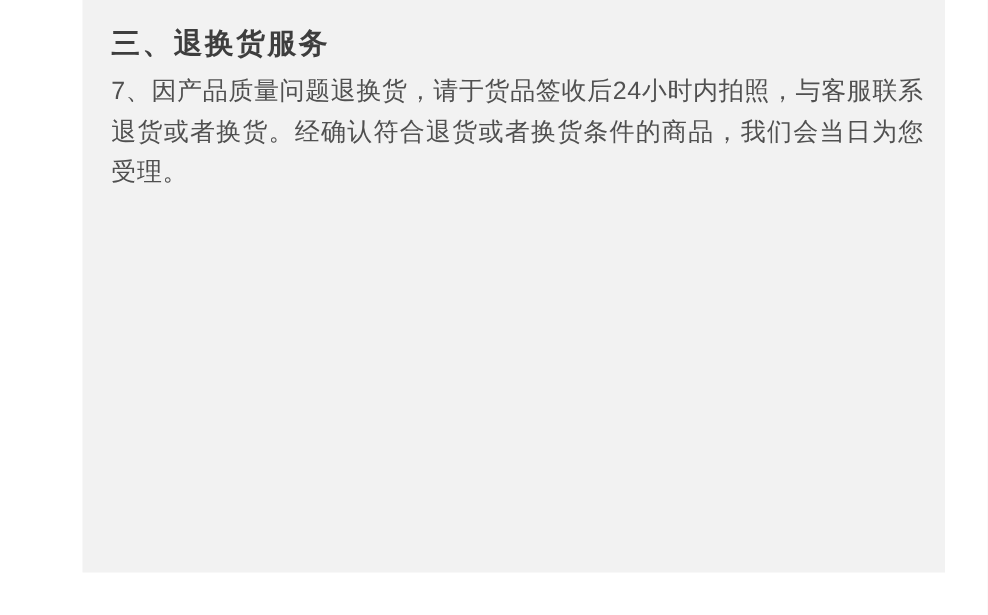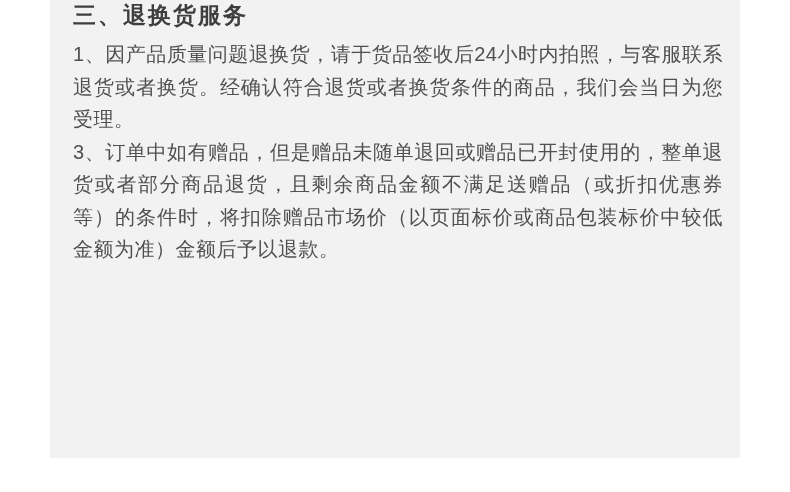--- a/index.html
+++ b/index.html
@@ -14,27 +14,27 @@
     overflow: hidden;
   }
   .page {
     position: relative;
     width: 790px;
     height: 492px;
     background: var(--page-bg, #ffffff);
   }
   .panel {
     position: absolute;
-    left: 50px;
+    left: 66px;
     top: 0;
     width: 690px;
     height: 458px;
     box-sizing: border-box;
     background: var(--panel-bg, #f2f2f2);
-    padding: 0 17px 0 23px;
+    padding: 19px 17px 0 23px;
   }
   .title {
     margin: 0 0 8px 0;
     font-size: 23px;
     font-weight: bold;
     letter-spacing: 2px;
     color: var(--title-color, #3e3e3e);
     line-height: 30px;
   }
   .para {
@@ -47,17 +47,16 @@
     word-break: break-all;
   }
 </style>
 </head>
 <body>
 
 <div class="page">
   <section class="panel">
     <h2 class="title">三、退换货服务</h2>
     <div>
-        <p class="para">1、因产品质量问题退换货，请于货品签收后24小时内拍照，与客服联系退货或者换货。经确认符合退货或者换货条件的商品，我们会当日为您受理。</p>
-        <p class="para">3、订单中如有赠品，但是赠品未随单退回或赠品已开封使用的，整单退货或者部分商品退货，且剩余商品金额不满足送赠品（或折扣优惠券等）的条件时，将扣除赠品市场价（以页面标价或商品包装标价中较低金额为准）金额后予以退款。</p>
+        <p class="para">7、因产品质量问题退换货，请于货品签收后24小时内拍照，与客服联系退货或者换货。经确认符合退货或者换货条件的商品，我们会当日为您受理。</p>
       </div>
   </section>
 </div>
 
 </body></html>

